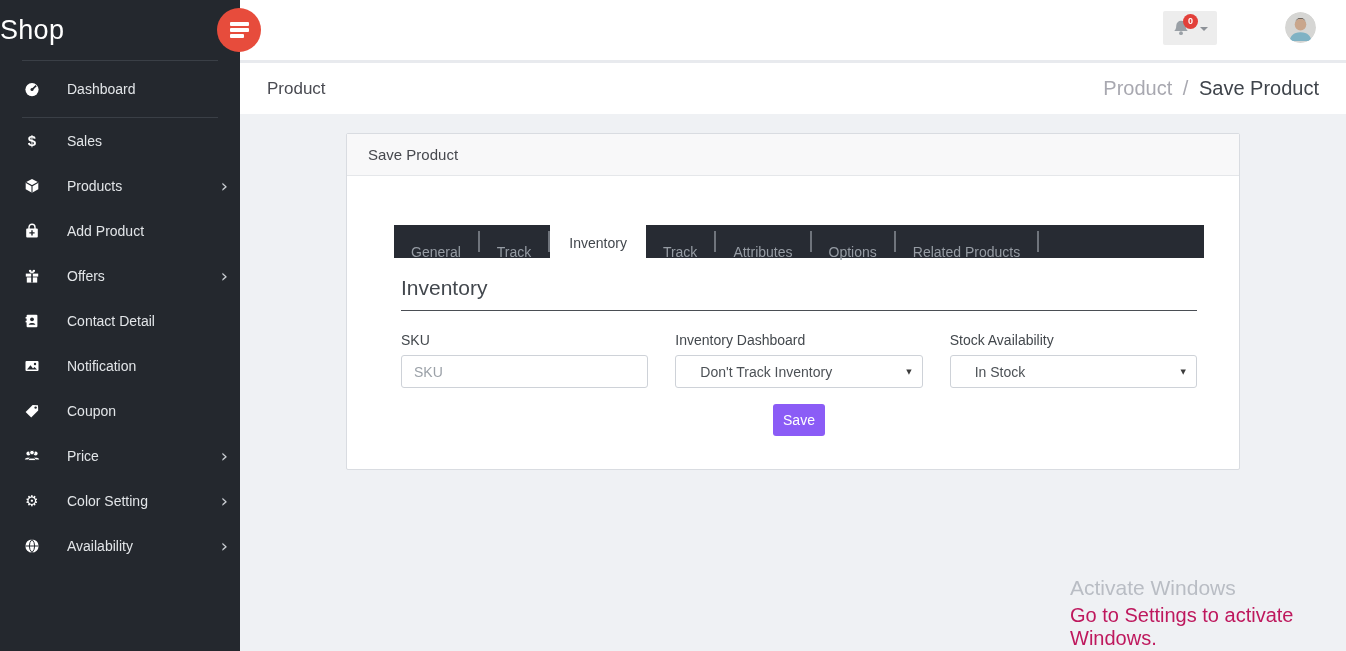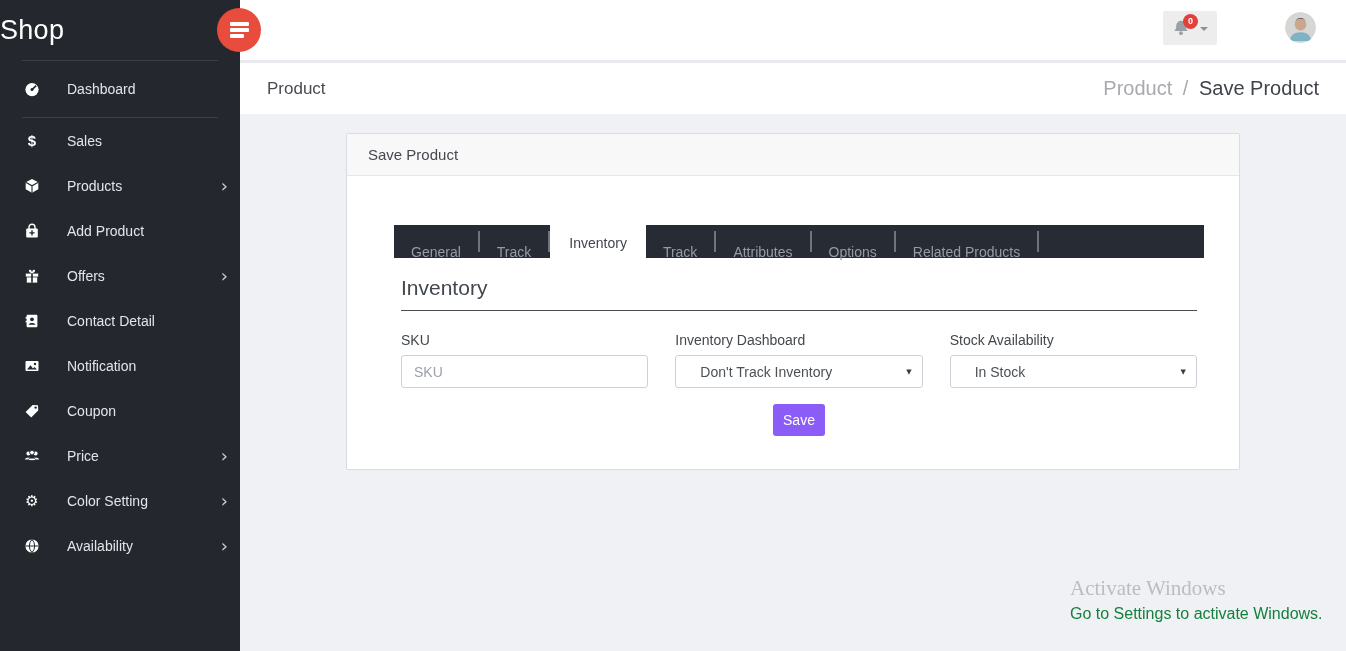--- a/index.html
+++ b/index.html
@@ -90,22 +90,22 @@
     background:#fff; display:flex; align-items:center; justify-content:space-between;
     padding:0 10px 0 24px; font-size:14px; color:#4c5156; cursor:pointer;gap:40px; }
   .select .tri { font-size:7px; color:#3c3c3c; font-family:"DejaVu Sans", sans-serif; }
 
   .actions { width:796px; margin:16px 0 0 7px; text-align:center; }
   .save-btn { width:52px; height:32px; background:#8b5cf6; color:#fff; border:none;
     border-radius:3px; font-size:14px; cursor:pointer;
     font-family:"Liberation Sans", sans-serif; }
 
   .watermark { position:absolute; left:830px; top:462px; color:#b9bdc4; }
-  .wm1 { font-size:21px; font-weight:400;font-family:Liberation Serif, serif; }
-  .wm2 { font-size:16px; color:#15803d; margin-top:4px; }
+  .wm1 { font-size:21px; font-weight:400; }
+  .wm2 { font-size:20px; color:#be185d; margin-top:4px; }
 </style>
 </head>
 <body>
 
 <aside class="sidebar">
   <div class="brand">Shop</div>
   <div class="side-sep"></div>
 
   <div class="side-item first">
     <span class="s-icon">

